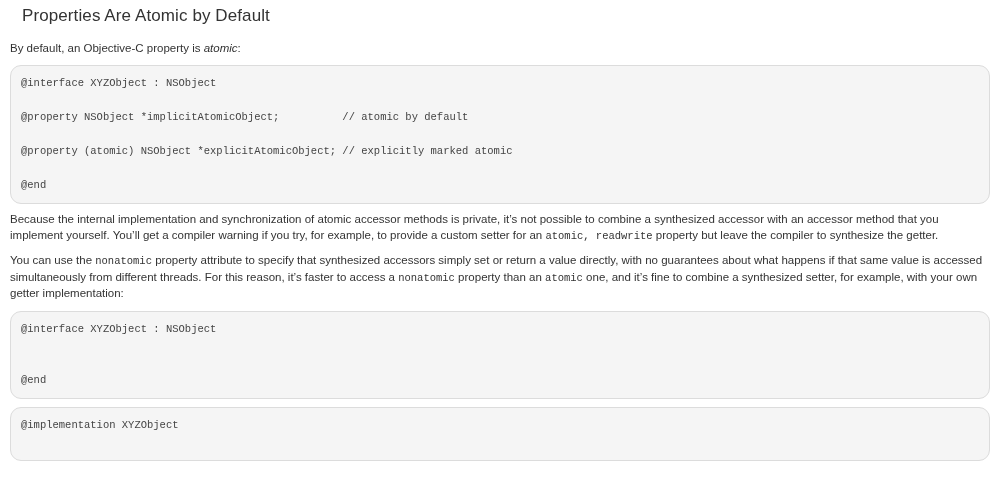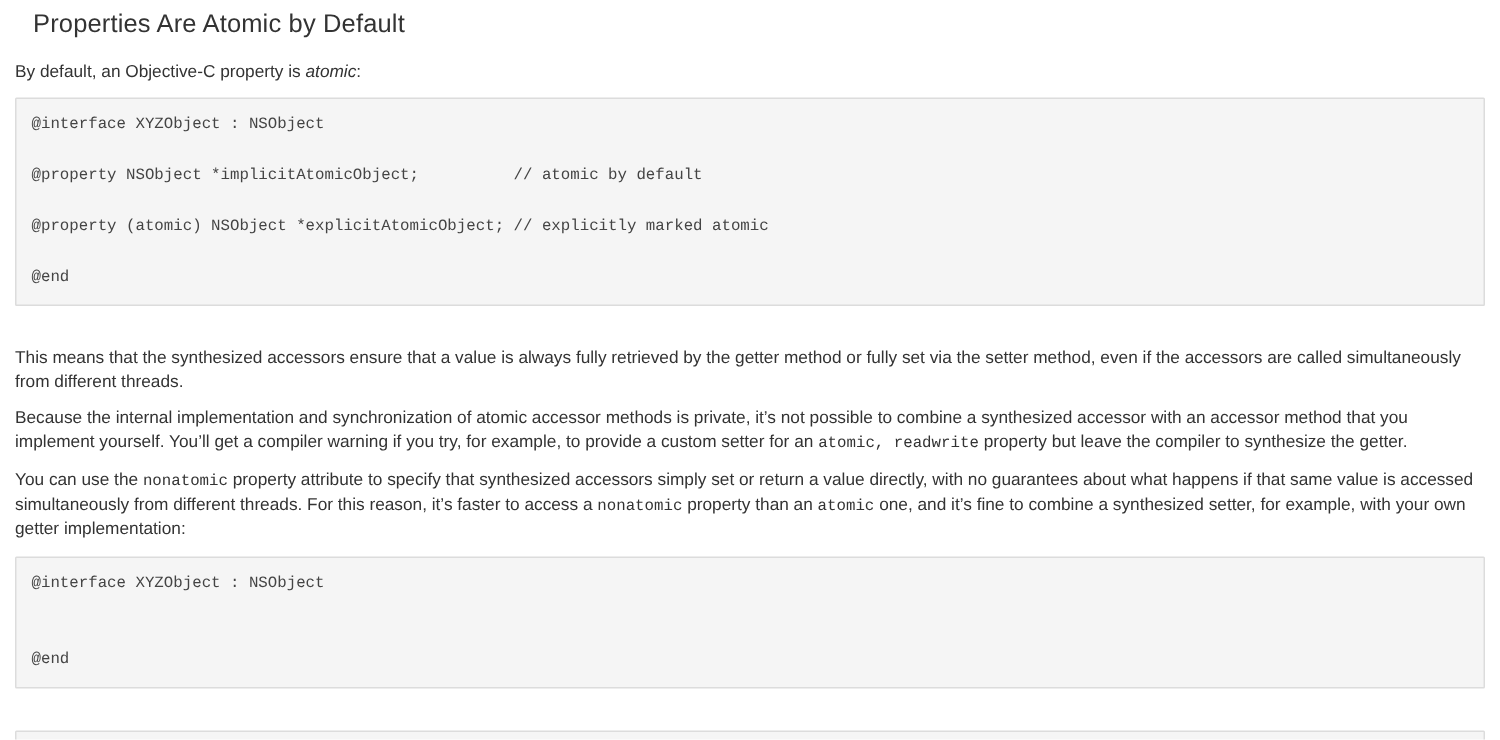--- a/index.html
+++ b/index.html
@@ -44,23 +44,23 @@
   code, .code-block {
     font-family: "Liberation Mono", "DejaVu Sans Mono", monospace;
   }
   p.para code {
     font-size: 10.5px;
     color: #333333;
   }
   .code-block {
     border: 1px solid #dcdcdc;
     background: #f5f5f5;
-    border-radius: 1px;
+    border-radius: 11px;
     padding: 9px 10px 9px 10px;
-    margin: 0 0 28px 0;
+    margin: 0 0 8px 0;
     font-size: 10.5px;
     line-height: 17px;
     color: #444444;
     white-space: pre;
     overflow: hidden;
   }
   .code-line {
     white-space: pre;
     min-height: 17px;
   }
@@ -72,23 +72,22 @@
 <body>
 
 <div class="page">
 
   <h1 class="title">Properties Are Atomic by Default</h1>
 
   <p class="lead"><span class="inline">By default, an Objective-C property is </span><em>atomic</em><span class="inline">:</span></p>
 
   <div class="code-block"><div class="code-line">@interface XYZObject : NSObject</div><div class="code-line"></div><div class="code-line">@property NSObject *implicitAtomicObject;          // atomic by default</div><div class="code-line"></div><div class="code-line">@property (atomic) NSObject *explicitAtomicObject; // explicitly marked atomic</div><div class="code-line"></div><div class="code-line">@end</div></div>
 
-  <p class="para">This means that the synthesized accessors ensure that a value is always fully retrieved by the getter method or fully set via the setter method, even if the accessors are called simultaneously from different threads.</p>
 
   <p class="para"><span class="inline">Because the internal implementation and synchronization of atomic accessor methods is private, it’s not possible to combine a synthesized accessor with an accessor method that you implement yourself. You’ll get a compiler warning if you try, for example, to provide a custom setter for an </span><code>atomic, readwrite</code><span class="inline"> property but leave the compiler to synthesize the getter.</span></p>
 
   <p class="para"><span class="inline">You can use the </span><code>nonatomic</code><span class="inline"> property attribute to specify that synthesized accessors simply set or return a value directly, with no guarantees about what happens if that same value is accessed simultaneously from different threads. For this reason, it’s faster to access a </span><code>nonatomic</code><span class="inline"> property than an </span><code>atomic</code><span class="inline"> one, and it’s fine to combine a synthesized setter, for example, with your own getter implementation:</span></p>
 
   <div class="code-block"><div class="code-line">@interface XYZObject : NSObject</div><div class="code-line"></div><div class="code-line"></div><div class="code-line">@end</div></div>
 
-  <div class="code-block"><div class="code-line"></div></div>
+  <div class="code-block"><div class="code-line">@implementation XYZObject</div><div class="code-line"></div></div>
 
 </div>
 
 </body></html>

